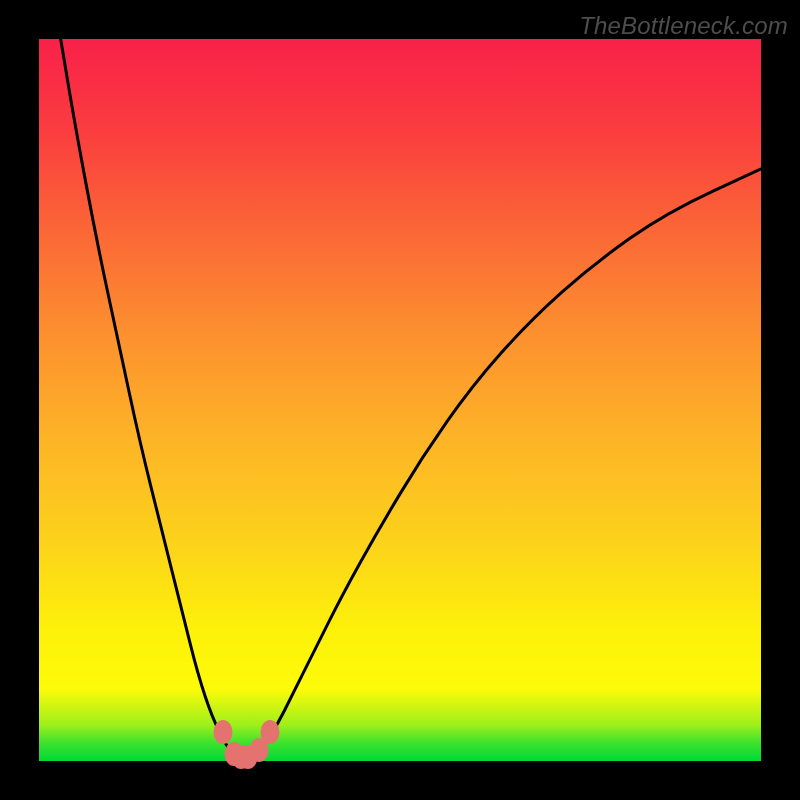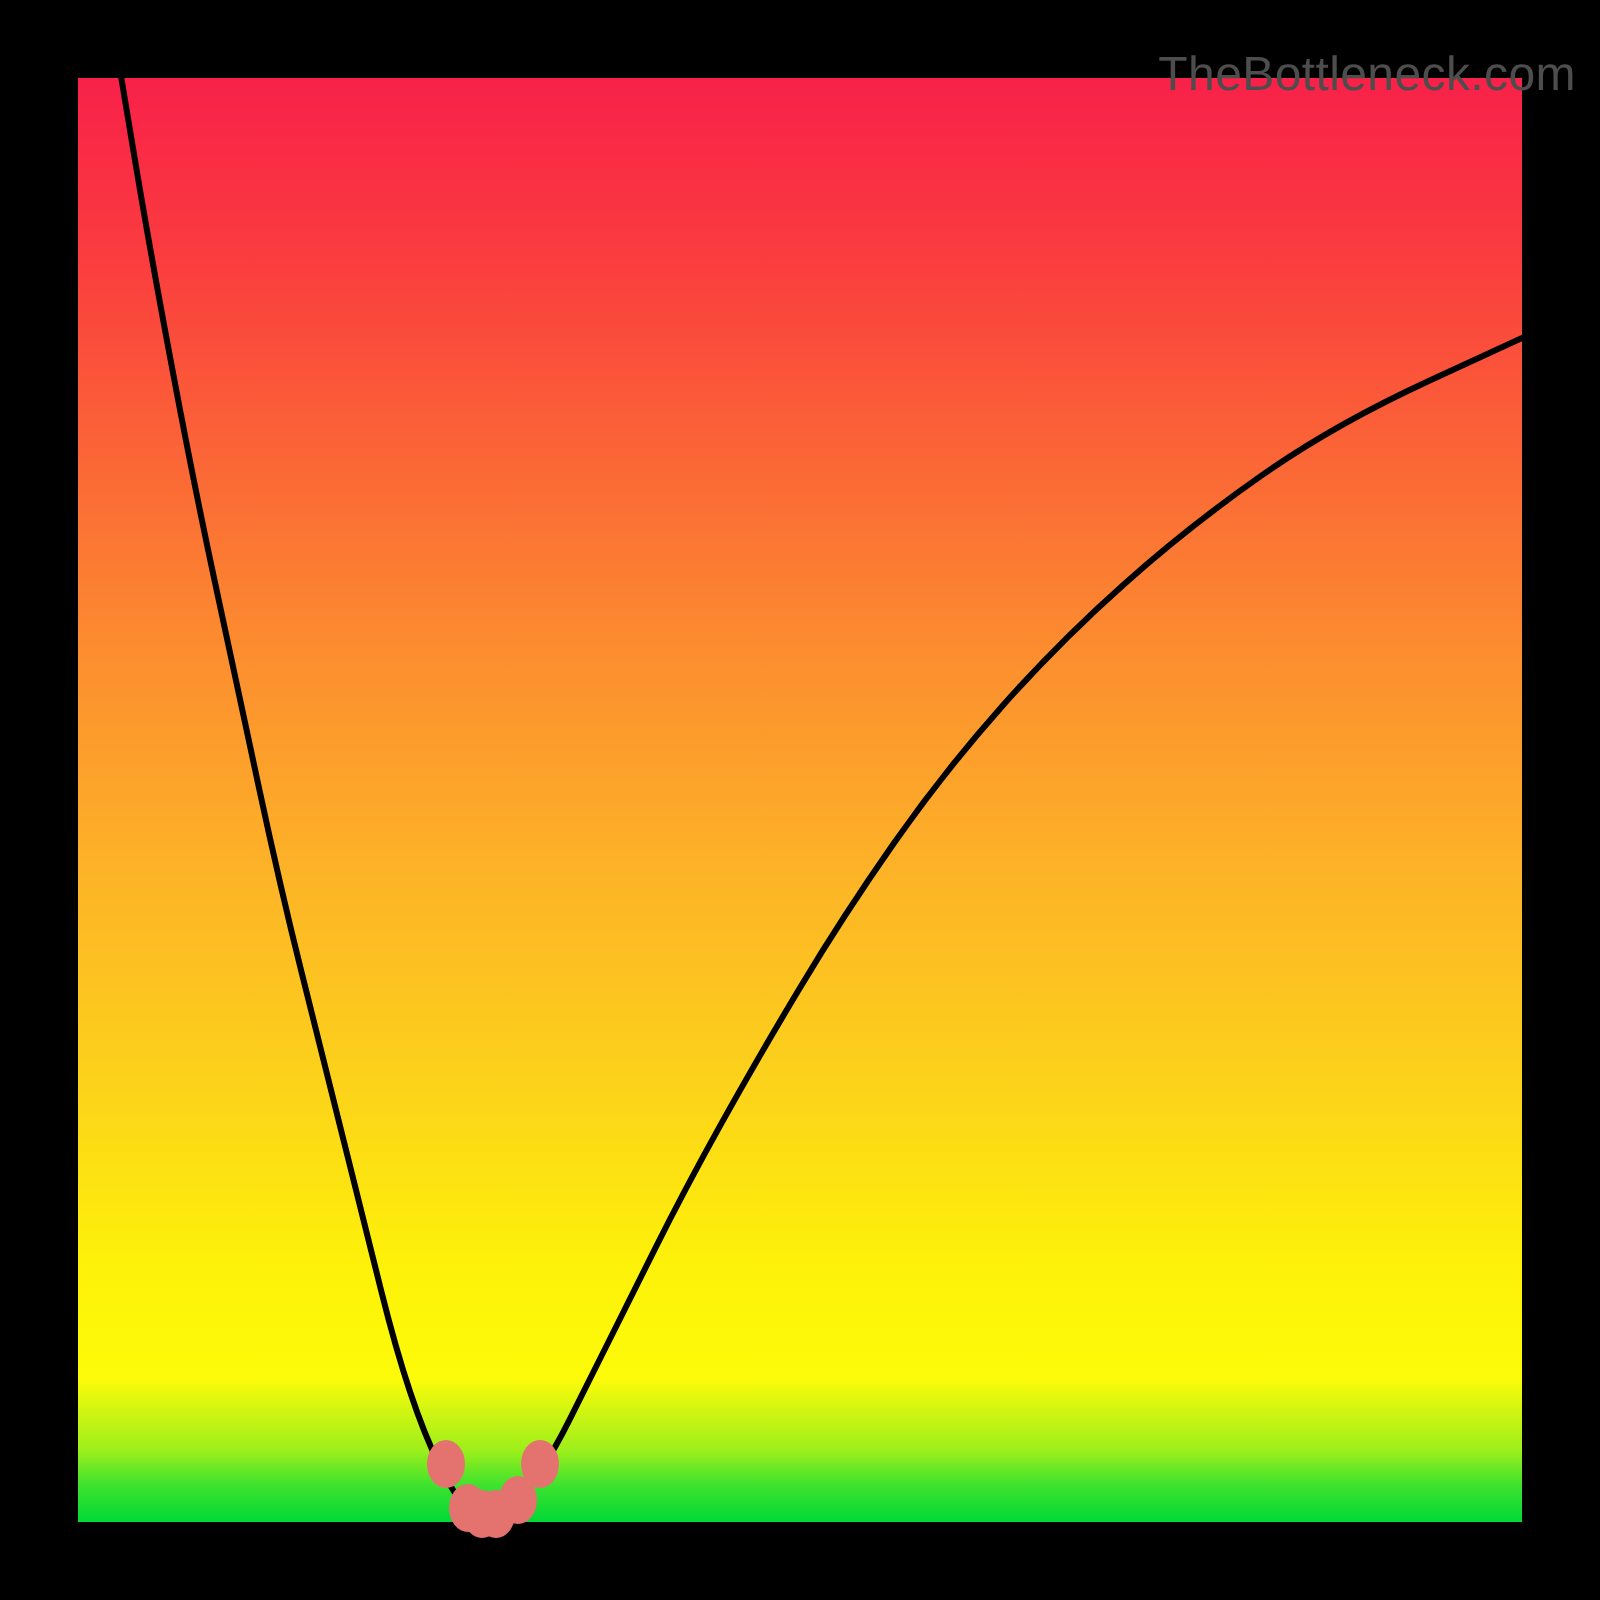--- a/index.html
+++ b/index.html
@@ -25,27 +25,28 @@
       #fdf109 18%,
       #fcd31a 30%,
       #fdb327 45%,
       #fc8e2f 60%,
       #fb6237 75%,
       #fa3b3f 88%,
       #f82149 100%);
   }
   .watermark {
     position: absolute;
-    top: 24px;
+    top: 12px;
     right: 12px;
     color: #4d4d4d;
     font-size: 24px;
     font-weight: 400;
     letter-spacing: 0.2px;
     z-index: 10;
+    font-style: italic;
   }
   .curve-svg {
     position: absolute;
     left: 39px;
     top: 39px;
     width: 722px;
     height: 722px;
     z-index: 5;
   }
   .curve {

